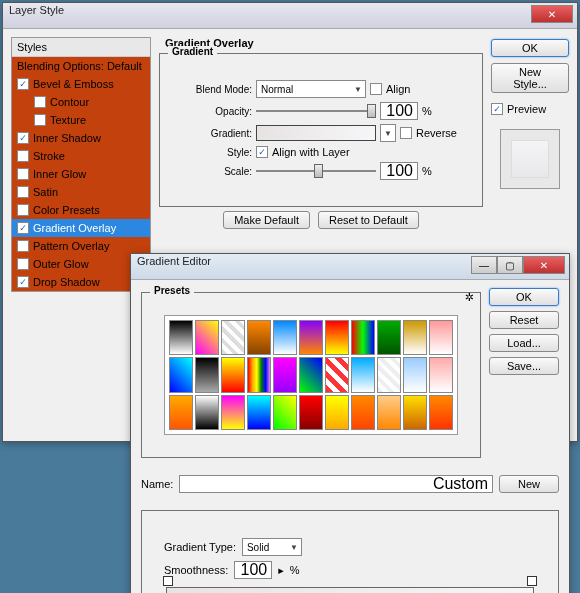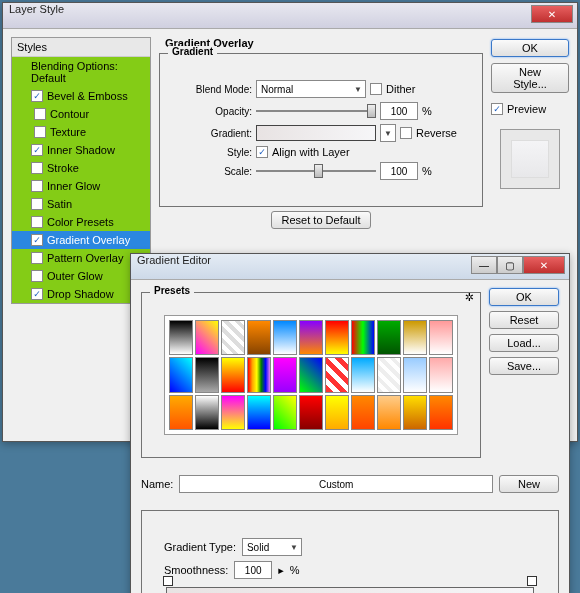--- a/index.html
+++ b/index.html
@@ -1,40 +1,40 @@
 <!DOCTYPE html>
 <html><head>
 <meta charset="utf-8">
 <style>
 *{box-sizing:border-box;margin:0;padding:0;font-family:"Segoe UI",Tahoma,sans-serif;font-size:11px}
 body{background:#4a7a9a;width:580px;height:593px;position:relative;overflow:hidden}
 .window{position:absolute;background:#f0f0f0;border:1px solid #555;box-shadow:0 2px 8px rgba(0,0,0,.3)}
-.titlebar{height:26px;background:linear-gradient(#e8e8f0,#d0d0e0);border-bottom:1px solid #aaa;display:flex;align-items:flex-start;padding:0 6px;position:relative}
+.titlebar{height:26px;background:linear-gradient(#e8e8f0,#d0d0e0);border-bottom:1px solid #aaa;display:flex;align-items:flex-end;padding:12px 6px;position:relative}
 .titlebar-aero{background:linear-gradient(#e4ecf5,#cdd9e8)}
 .wtitle{font-size:11px;color:#222}
 .wbtns{position:absolute;right:4px;top:2px;display:flex;gap:0}
 .wbtn{width:26px;height:18px;border:1px solid #888;background:linear-gradient(#f5f5f5,#ddd);display:flex;align-items:center;justify-content:center;font-size:10px}
 .wbtn.close{background:linear-gradient(#e86060,#c03030);color:#fff;width:42px}
 .wbtn.min{background:linear-gradient(#eee,#ccc)}
 .content{display:flex;padding:8px;gap:8px}
-.styles-panel{width:140px;border:1px solid #999;background:#84cc16}
+.styles-panel{width:140px;border:1px solid #999;background:#c2410c}
 .styles-hdr{background:#e8e8e8;padding:3px 5px;border-bottom:1px solid #ccc}
-.style-row{padding:3px 19px;display:flex;align-items:center;gap:4px;cursor:pointer}
+.style-row{padding:3px 5px;display:flex;align-items:center;gap:4px;cursor:pointer}
 .style-row.sel{background:#2b87e0;color:#fff}
 .style-row.sub{padding-left:22px}
 .cb{width:12px;height:12px;border:1px solid #888;background:#fff;display:inline-flex;align-items:center;justify-content:center;font-size:9px;color:#2060c0}
 .cb.checked::after{content:"✓"}
 .main{flex:1;position:relative}
 .fieldset{border:1px solid #737373;padding:22px;margin:4px 0;position:relative}
 .legend{position:absolute;top:-8px;left:8px;background:#f0f0f0;padding:0 4px;font-weight:bold;font-size:10px}
 .row{display:flex;align-items:center;margin:4px 0;gap:4px}
 .lbl{width:70px;text-align:right;font-size:10px}
 .select{border:1px solid #888;background:#fff;height:18px;padding:0 18px 0 4px;position:relative;display:inline-flex;align-items:center;cursor:pointer;font-size:10px}
 .select::after{content:"▼";position:absolute;right:3px;font-size:8px;color:#444}
-.input{border:1px solid #888;background:#fff;height:18px;padding:0 4px;width:38px;text-align:center;font-size:10px}
+.input{border:1px solid #888;background:#fff;height:18px;padding:0 4px;width:38px;text-align:right;font-size:16px}
 .slider{width:120px;height:14px;position:relative;display:inline-block}
 .slider::before{content:"";position:absolute;top:6px;left:0;right:0;height:2px;background:#888}
 .thumb{position:absolute;width:9px;height:14px;background:linear-gradient(#eee,#bbb);border:1px solid #666;top:0}
 .grad-preview{width:120px;height:16px;border:1px solid #444;background:linear-gradient(90deg,#e8e3e3,#f6f6f8)}
 .btn{border:1px solid #888;background:linear-gradient(#fafafa,#e0e0e0);padding:2px 10px;border-radius:3px;cursor:pointer;font-size:11px;text-align:center}
 .btn.primary{border:1px solid #3a78c8;box-shadow:0 0 2px #5aa0ff}
 .rpanel{width:78px;display:flex;flex-direction:column;gap:6px;padding-top:2px}
 .preview-box{width:60px;height:60px;border:1px solid #999;background:#e8e8e8;margin:4px auto;display:flex;align-items:center;justify-content:center}
 .preview-sq{width:38px;height:38px;background:linear-gradient(#f4f4f6,#e8e8ea);border:1px solid #ddd}
 .dial{width:30px;height:30px;border:1px solid #888;border-radius:50%;position:relative;display:inline-block}
@@ -121,21 +121,21 @@
         </div>
     </div>
     <div class="main">
       <div style="font-weight:bold;margin:0 0 2px 6px">Gradient Overlay</div>
       <div class="fieldset">
         <div class="legend">Gradient</div>
         <div class="row">
           <span class="lbl">Blend Mode:</span>
           <div class="select" style="width:110px">Normal</div>
           <span class="cb"></span>
-          <span>Dither</span>
+          <span>Align</span>
         </div>
         <div class="row">
           <span class="lbl">Opacity:</span>
           <span class="slider">
               <span class="thumb" style="left:111px"></span>
             </span>
           <input class="input" value="100" style="">
           <span>%</span>
         </div>
         <div class="row">
@@ -153,20 +153,21 @@
         <div class="row">
           <span class="lbl">Scale:</span>
           <span class="slider">
               <span class="thumb" style="left:58px"></span>
             </span>
           <input class="input" value="100" style="">
           <span>%</span>
         </div>
       </div>
       <div class="row" style="justify-content:center;gap:8px">
+        <div class="btn">Make Default</div>
         <div class="btn">Reset to Default</div>
       </div>
     </div>
     <div class="rpanel">
       <div class="btn primary">OK</div>
       <div class="btn">New Style...</div>
       <div class="row" style="margin-top:4px">
           <span class="cb checked"></span>
           <span>Preview</span>
         </div>

